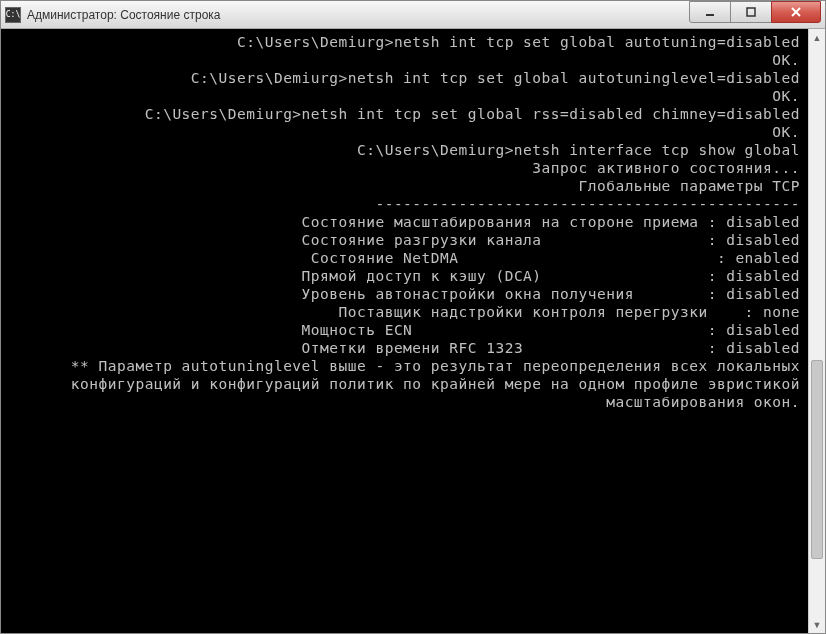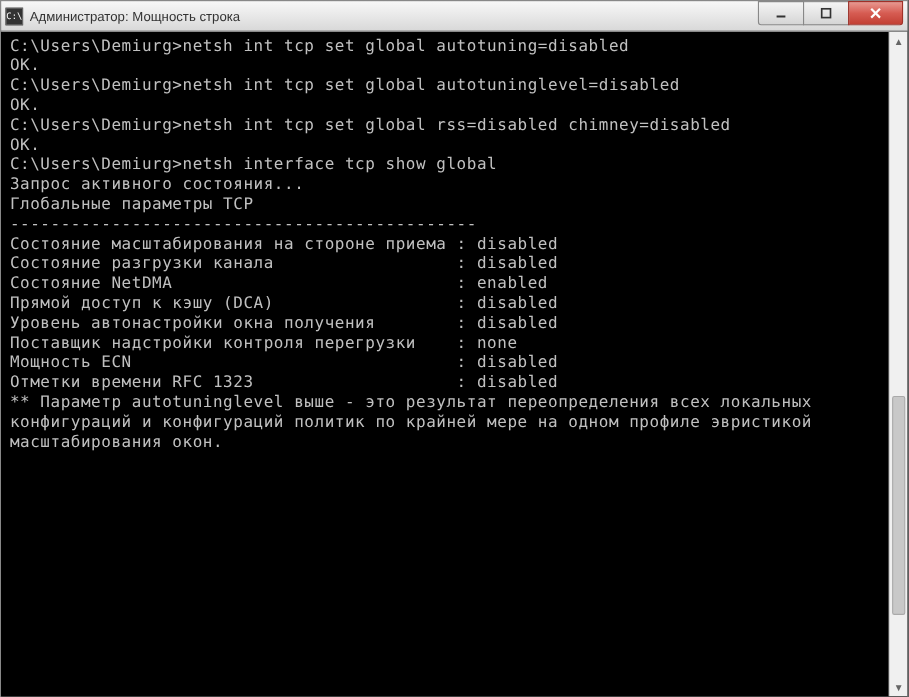--- a/index.html
+++ b/index.html
@@ -104,20 +104,21 @@
       flex: 1;
       background: #000;
       padding: 4px 8px;
       font-family: "Terminal", "Consolas", "Lucida Console", monospace;
       font-size: 14.5px;
       line-height: 18px;
       color: #c0c0c0;
       letter-spacing: 0.5px;
       overflow: hidden;
       white-space: pre;
+      text-align: right;
     }
     
     .scrollbar {
       width: 17px;
       background: #f0f0f0;
       position: relative;
       border-left: 1px solid #ccc;
     }
     
     .scroll-track {
@@ -157,21 +158,21 @@
     .scroll-arrow.down { bottom: 0; }
   </style>
 </head>
 <body>
 
 <div class="window">
   <div class="titlebar">
     <div class="titlebar-icon">
       <span>C:\</span>
     </div>
-    <div class="titlebar-text">Администратор: Мощность строка</div>
+    <div class="titlebar-text">Администратор: Состояние строка</div>
     <div class="window-buttons">
       <div class="win-btn btn-minimize">
         <svg width="12" height="12">
             <line x1="2" y1="9" x2="10" y2="9" stroke-width="2"></line>
           </svg>
       </div>
       <div class="win-btn btn-maximize">
         <svg width="12" height="12">
             <rect x="2" y="2" width="8" height="8" stroke-width="1.5"></rect>
           </svg>

